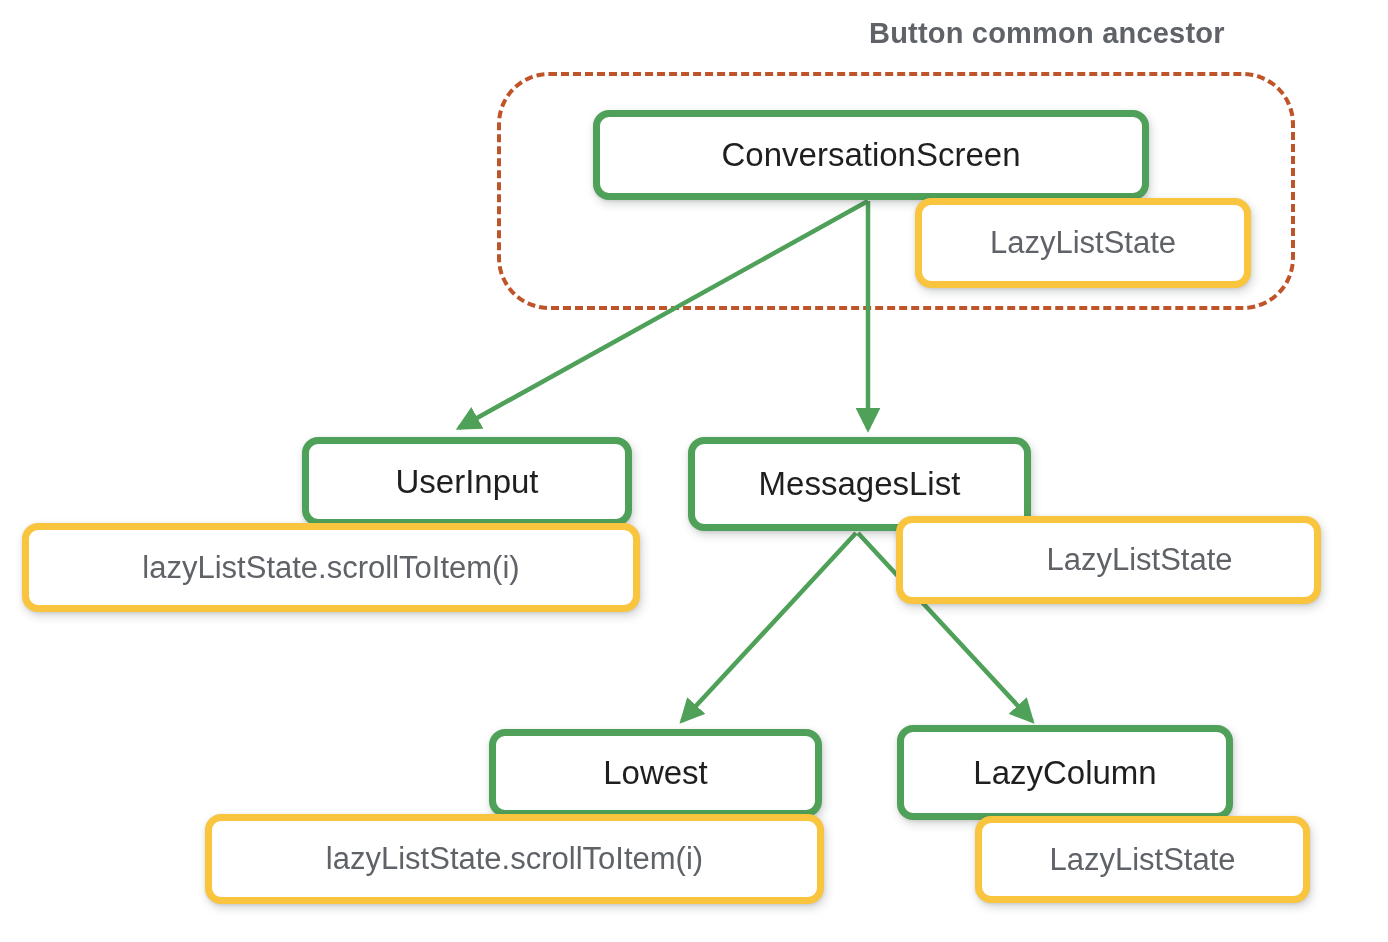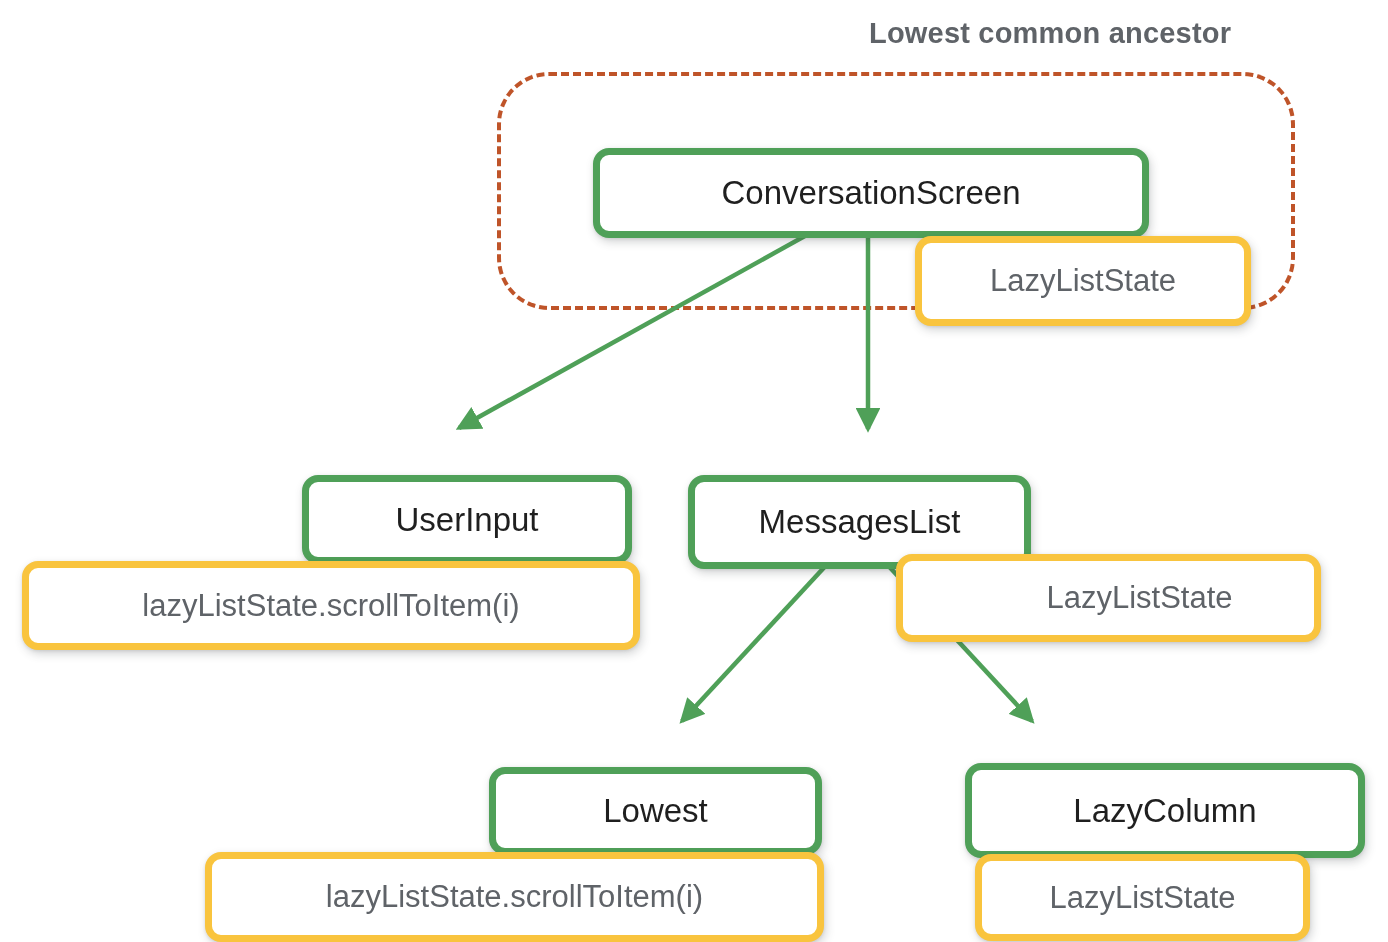--- a/index.html
+++ b/index.html
@@ -41,21 +41,20 @@
   }
   .node, .state {
     position: absolute;
     display: flex;
     align-items: center;
     justify-content: center;
     background: #ffffff;
     box-sizing: border-box;
     box-shadow: 2px 4px 10px rgba(60,64,67,0.22), 0 1px 3px rgba(60,64,67,0.12);
     white-space: nowrap;
-    margin-top: 38px;
   }
   .node {
     border: 7px solid #4fa058;
     border-radius: 16px;
     color: #1f1f1f;
     font-size: 33px;
     z-index: 2;
   }
   .state {
     border: 7px solid #f9c43e;
@@ -63,34 +62,34 @@
     color: #5f6368;
     font-size: 31px;
     z-index: 3;
     justify-content: center;
   }
   
   .n-conversation { left: 593px; top: 110px; width: 556px; height: 90px; }
   .n-userinput    { left: 302px; top: 437px; width: 330px; height: 89px; }
   .n-messageslist { left: 688px; top: 437px; width: 343px; height: 94px; justify-content: center; }
   .n-button       { left: 489px; top: 729px; width: 333px; height: 88px; }
-  .n-lazycolumn   { left: 965px; top: 725px; width: 400px; height: 95px; text-align: right; }
+  .n-lazycolumn   { left: 897px; top: 725px; width: 336px; height: 95px; text-align: right; }
   
   .s-conversation { left: 915px; top: 198px; width: 336px; height: 90px; }
   .s-userinput    { left: 22px;  top: 523px; width: 618px; height: 89px; }
   .s-messageslist { left: 896px; top: 516px; width: 425px; height: 88px; padding-left: 62px; }
   .s-button       { left: 205px; top: 814px; width: 619px; height: 90px; }
   .s-lazycolumn   { left: 975px; top: 816px; width: 335px; height: 87px; }
 </style>
 </head>
 <body>
 
 <div class="canvas">
 
-  <div class="annotation">Lowest common ancestor</div>
+  <div class="annotation">Button common ancestor</div>
 
   <div class="ancestor-outline"></div>
 
   <svg class="edges" width="1388" height="942" viewBox="0 0 1388 942" xmlns="http://www.w3.org/2000/svg">
     <defs>
       <marker id="arrowhead" viewBox="0 0 10 10" refX="8.5" refY="5" markerWidth="5.5" markerHeight="5.5" orient="auto-start-reverse">
         <path d="M 0 0 L 10 5 L 0 10 z" fill="#4fa058"></path>
       </marker>
     </defs>
     <line x1="868" y1="201" x2="459" y2="428" stroke="#4fa058" stroke-width="4.5" marker-end="url(#arrowhead)"></line>

